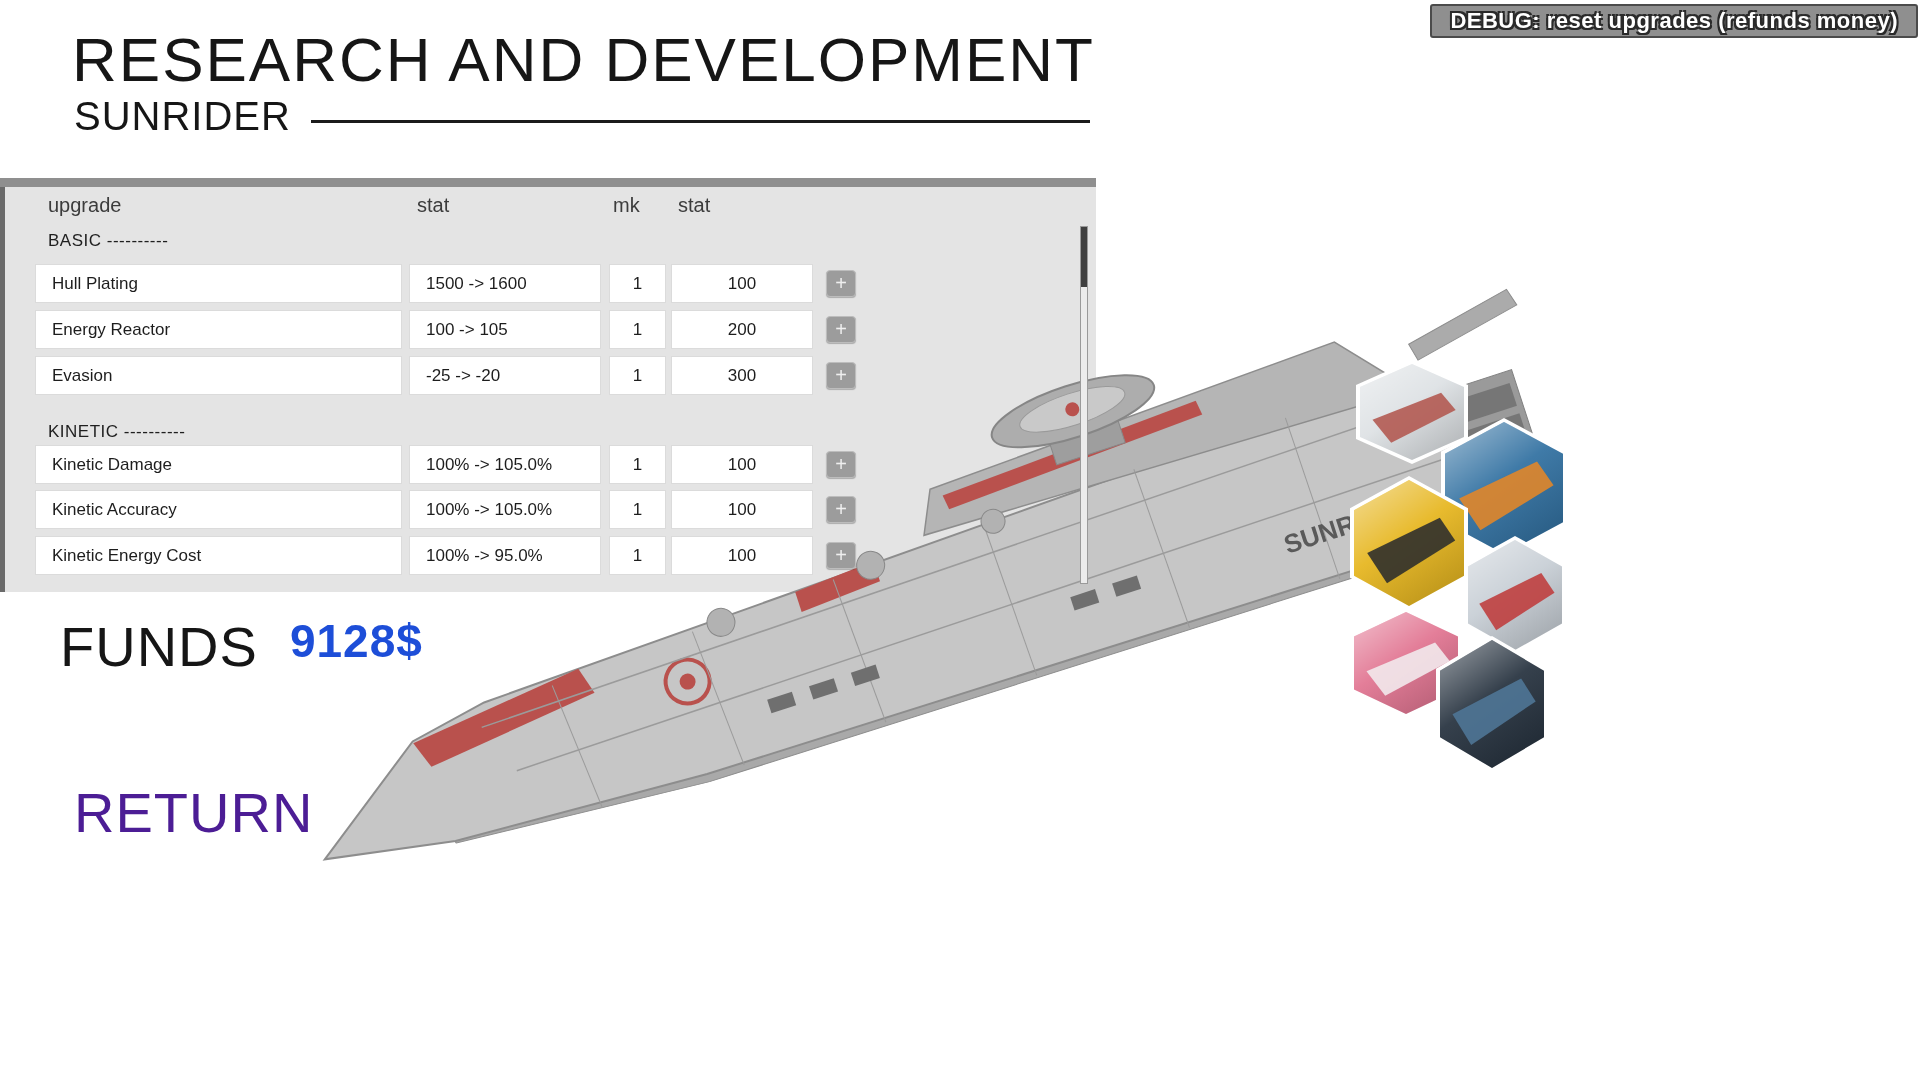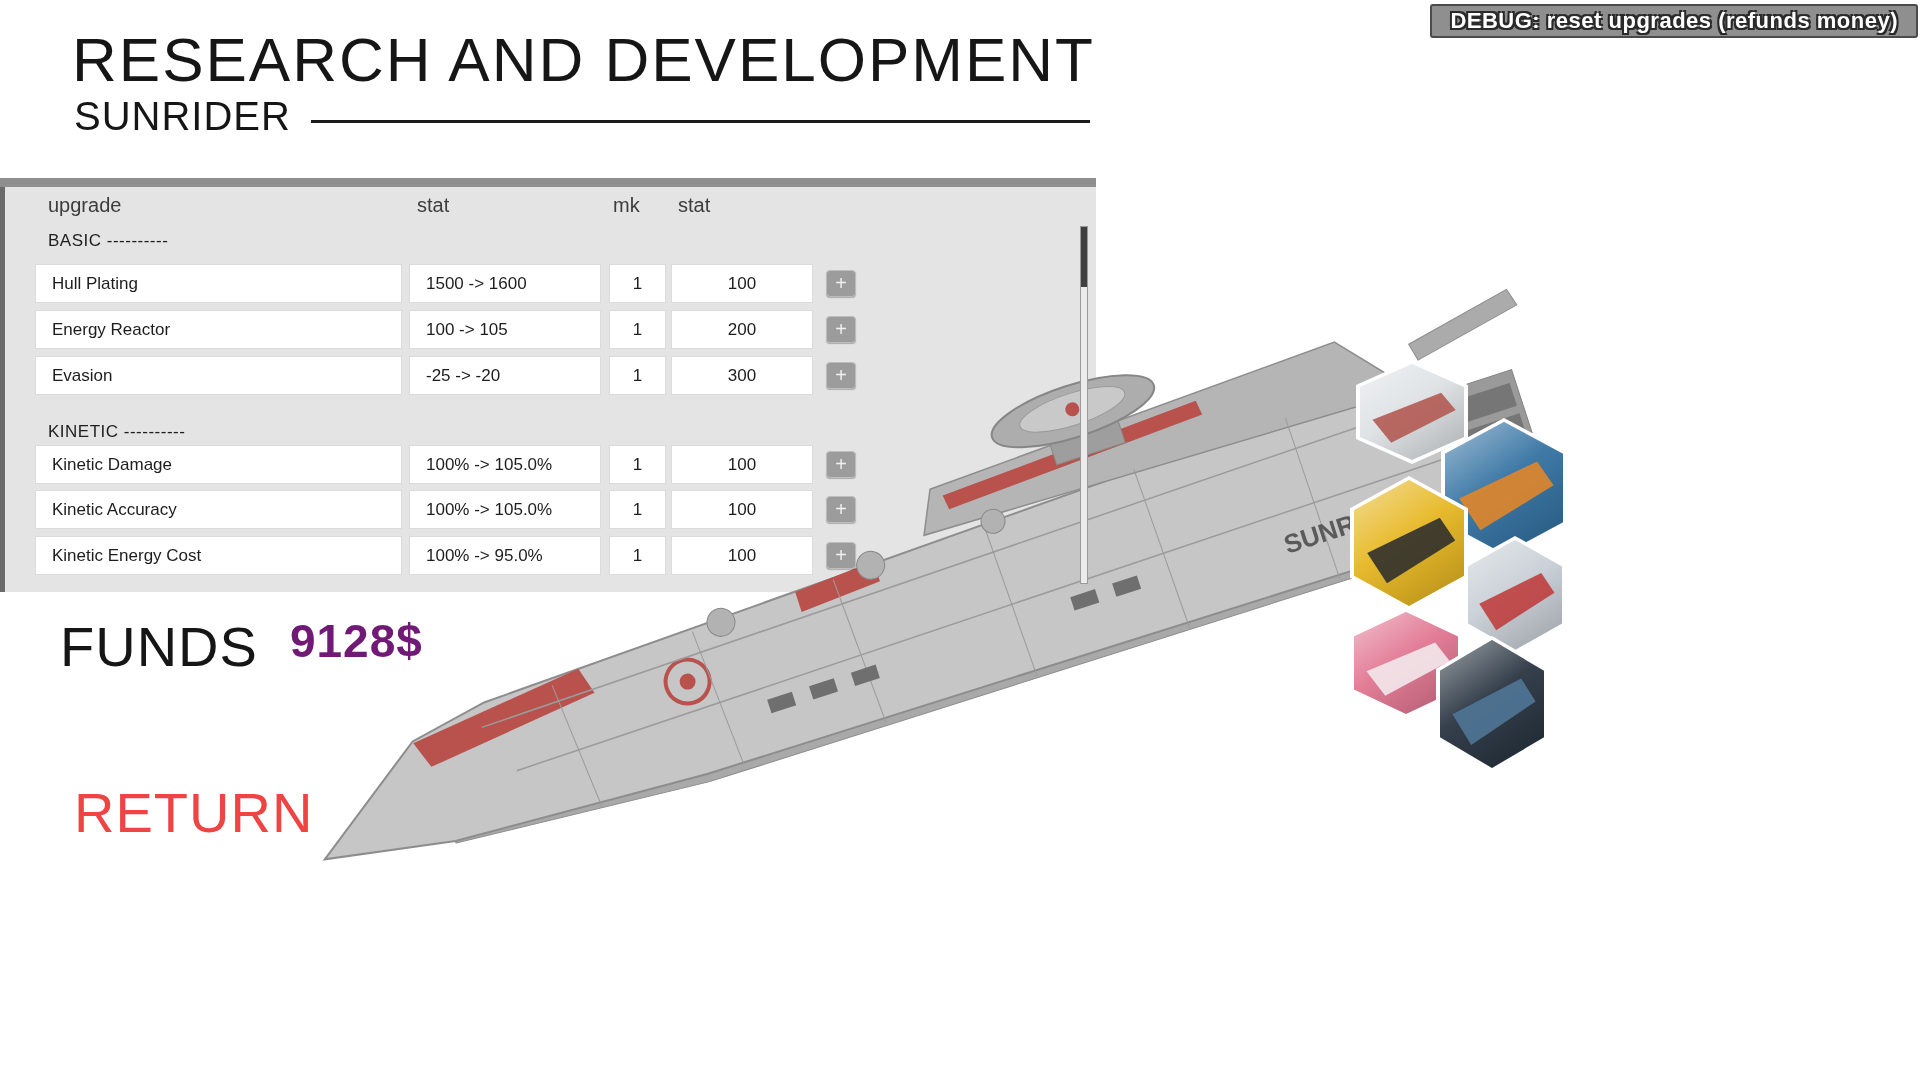--- a/index.html
+++ b/index.html
@@ -60,21 +60,21 @@
                   background:#ececec; border:1px solid #9a9a9a; }
   .scroll-thumb { position:absolute; left:0px; top:0px; width:6px; height:60px;
                   background:#3f3f3f; cursor:grab; }
 
   
   .funds-row { position:absolute; left:60px; top:614px; display:flex; gap:32px;
                align-items:flex-start; z-index:6; }
   .funds-label { font-size:56px; font-weight:200; color:#161616; letter-spacing:1px; }
   .funds-value { font-size:46px; font-weight:bold; letter-spacing:1px; }
   .return-btn { position:absolute; left:74px; top:780px; font-size:56px; font-weight:200;
-                color:#ef4444; letter-spacing:1px; z-index:6; cursor:pointer; }
+                color:#4c1d95; letter-spacing:1px; z-index:6; cursor:pointer; }
 
   
   .ship-art { position:absolute; left:245px; top:200px; width:1400px; height:780px;
               z-index:2; }
 
   
   .hex { position:absolute; z-index:5; background:#ffffff; cursor:pointer;
          clip-path:polygon(50% 0%, 100% 24%, 100% 76%, 50% 100%, 0% 76%, 0% 24%);
          padding:4px; }
   .hex-inner { position:relative; width:100%; height:100%; background:var(--c,#999);
@@ -212,21 +212,21 @@
       <div class="plus-btn">+</div>
     </div>
 
     <div class="scroll-track">
       <div class="scroll-thumb"></div>
     </div>
   </div>
 
   <div class="funds-row">
     <span class="funds-label">FUNDS</span>
-    <span class="funds-value" style="color: #701a75;">9128$</span>
+    <span class="funds-value" style="color: #1d4ed8;">9128$</span>
   </div>
 
   <div class="return-btn">RETURN</div>
 
   <div class="hex hx1">
       <div class="hex-inner" style="--c: #dde1e4; --a: #b25a52;"></div>
     </div>
   <div class="hex hx2">
       <div class="hex-inner" style="--c: #2f6fa0; --a: #e0862a;"></div>
     </div>

